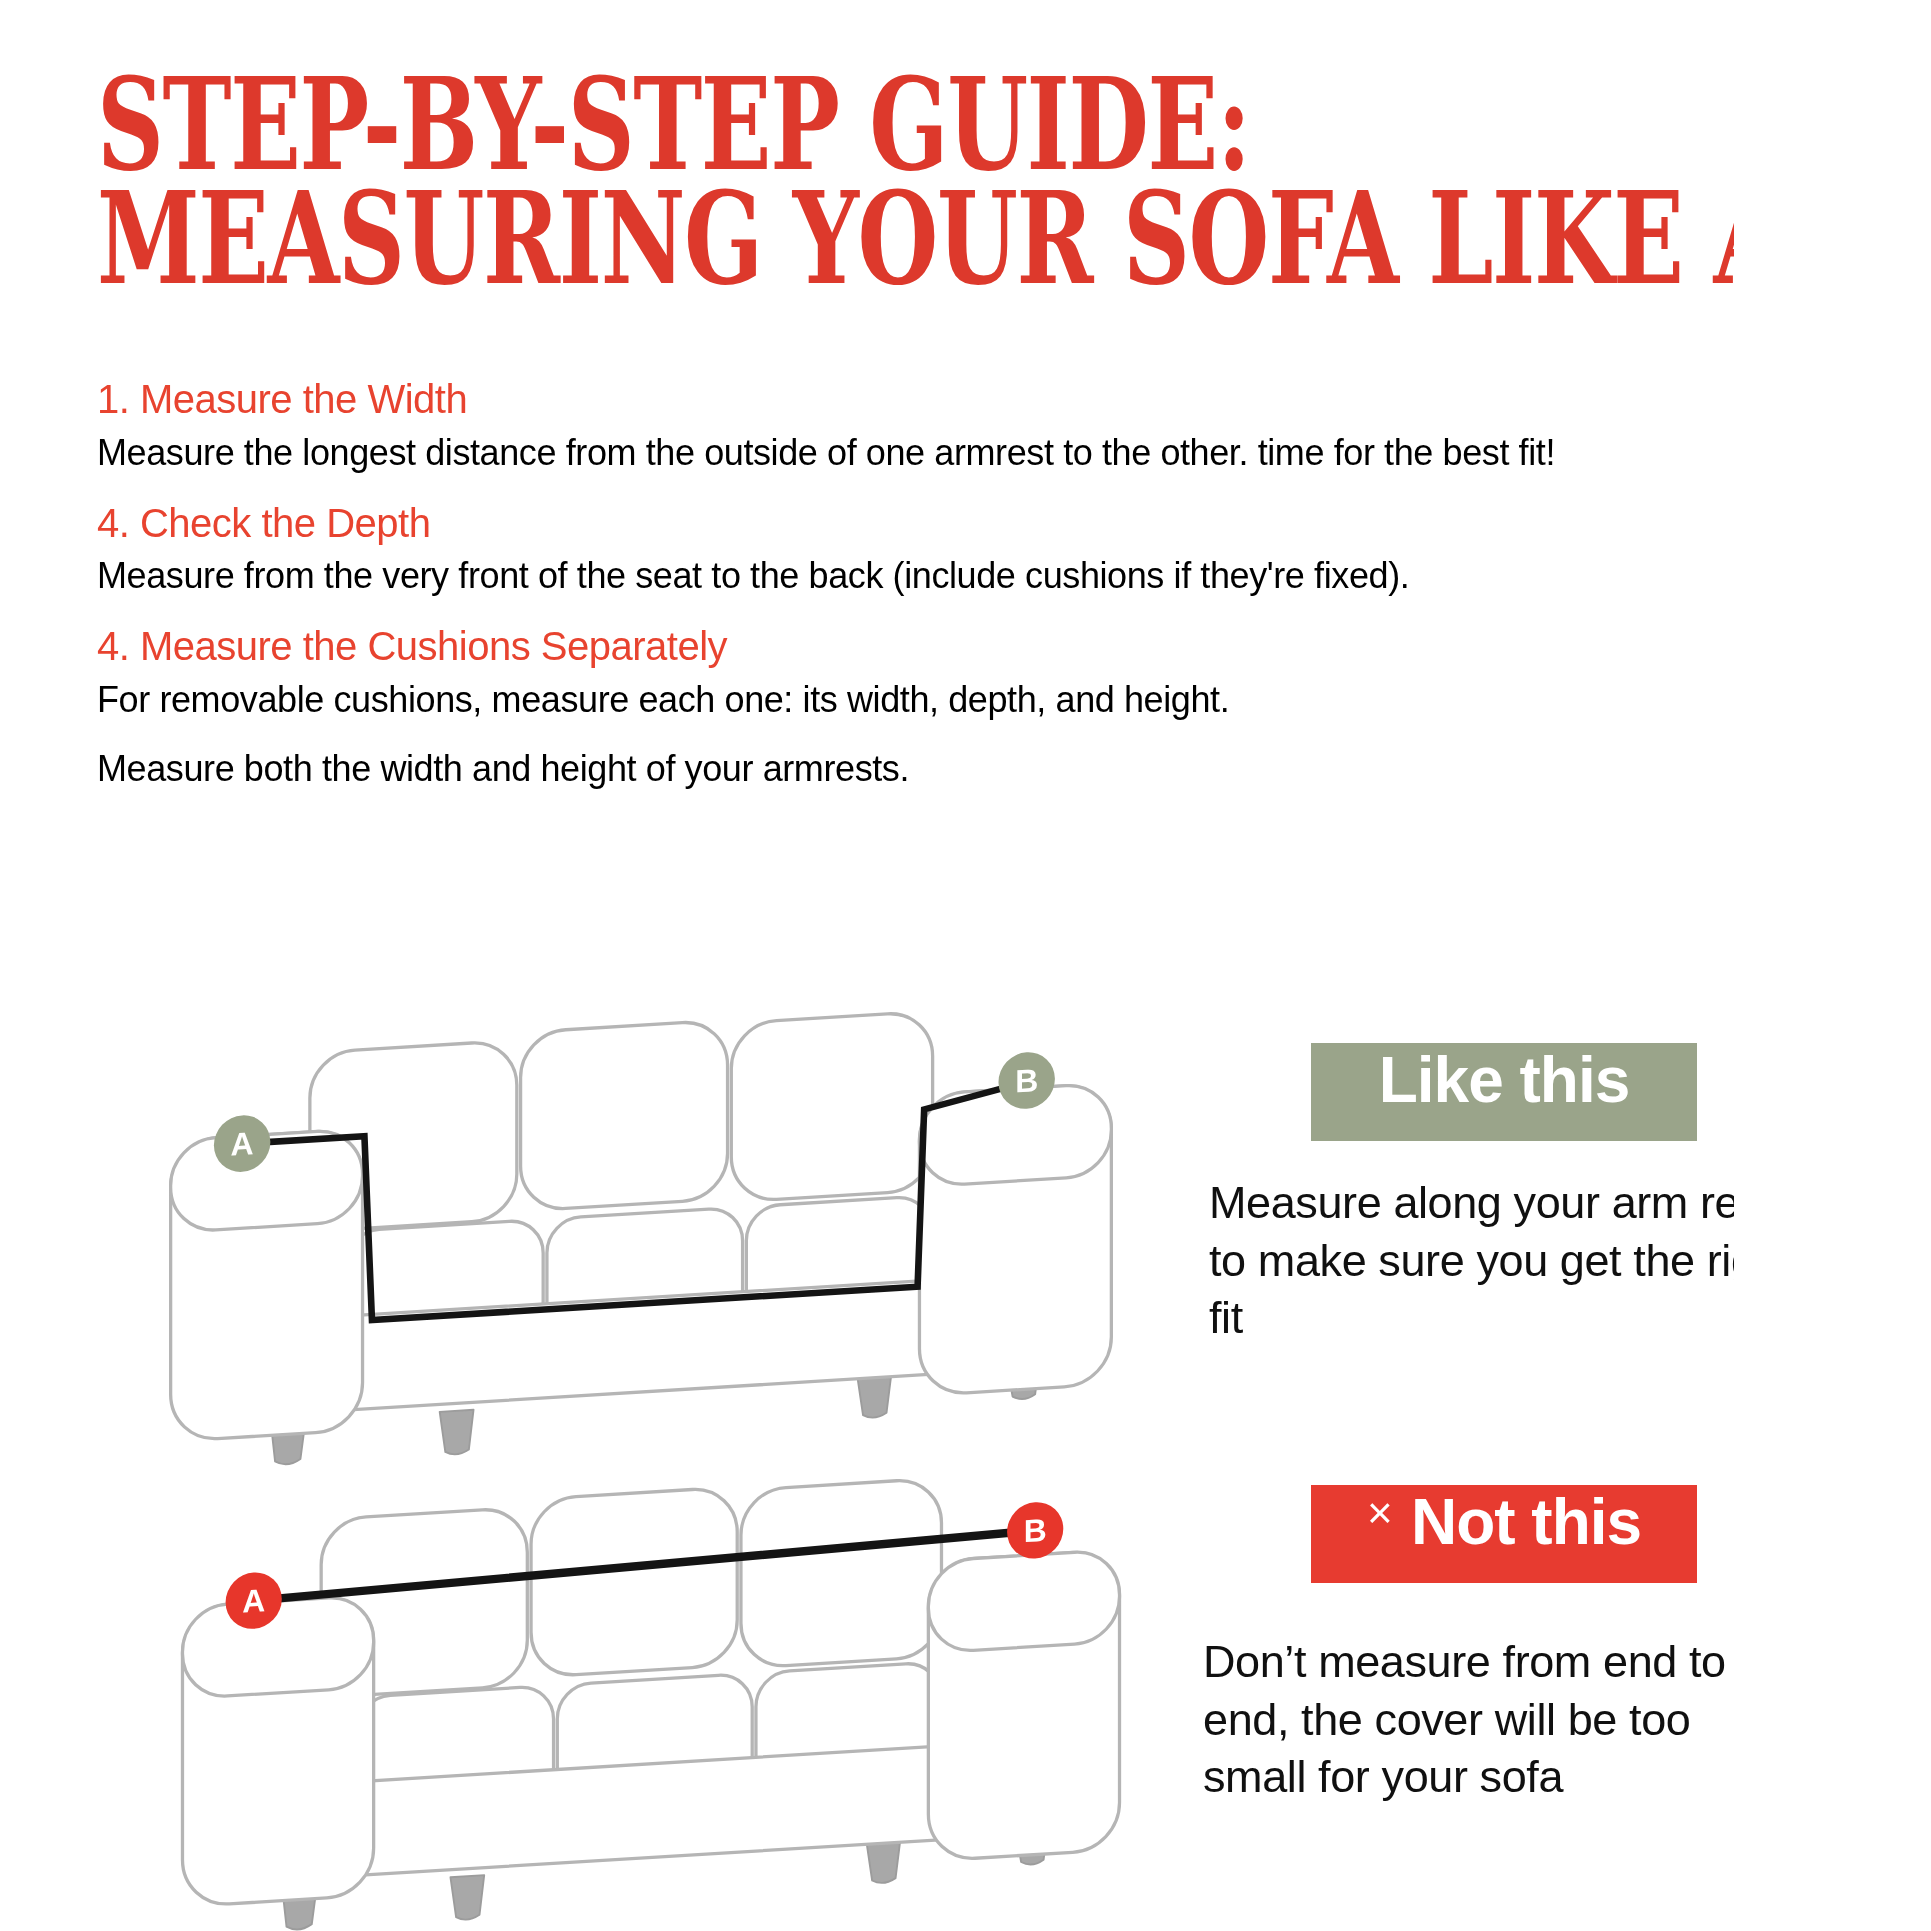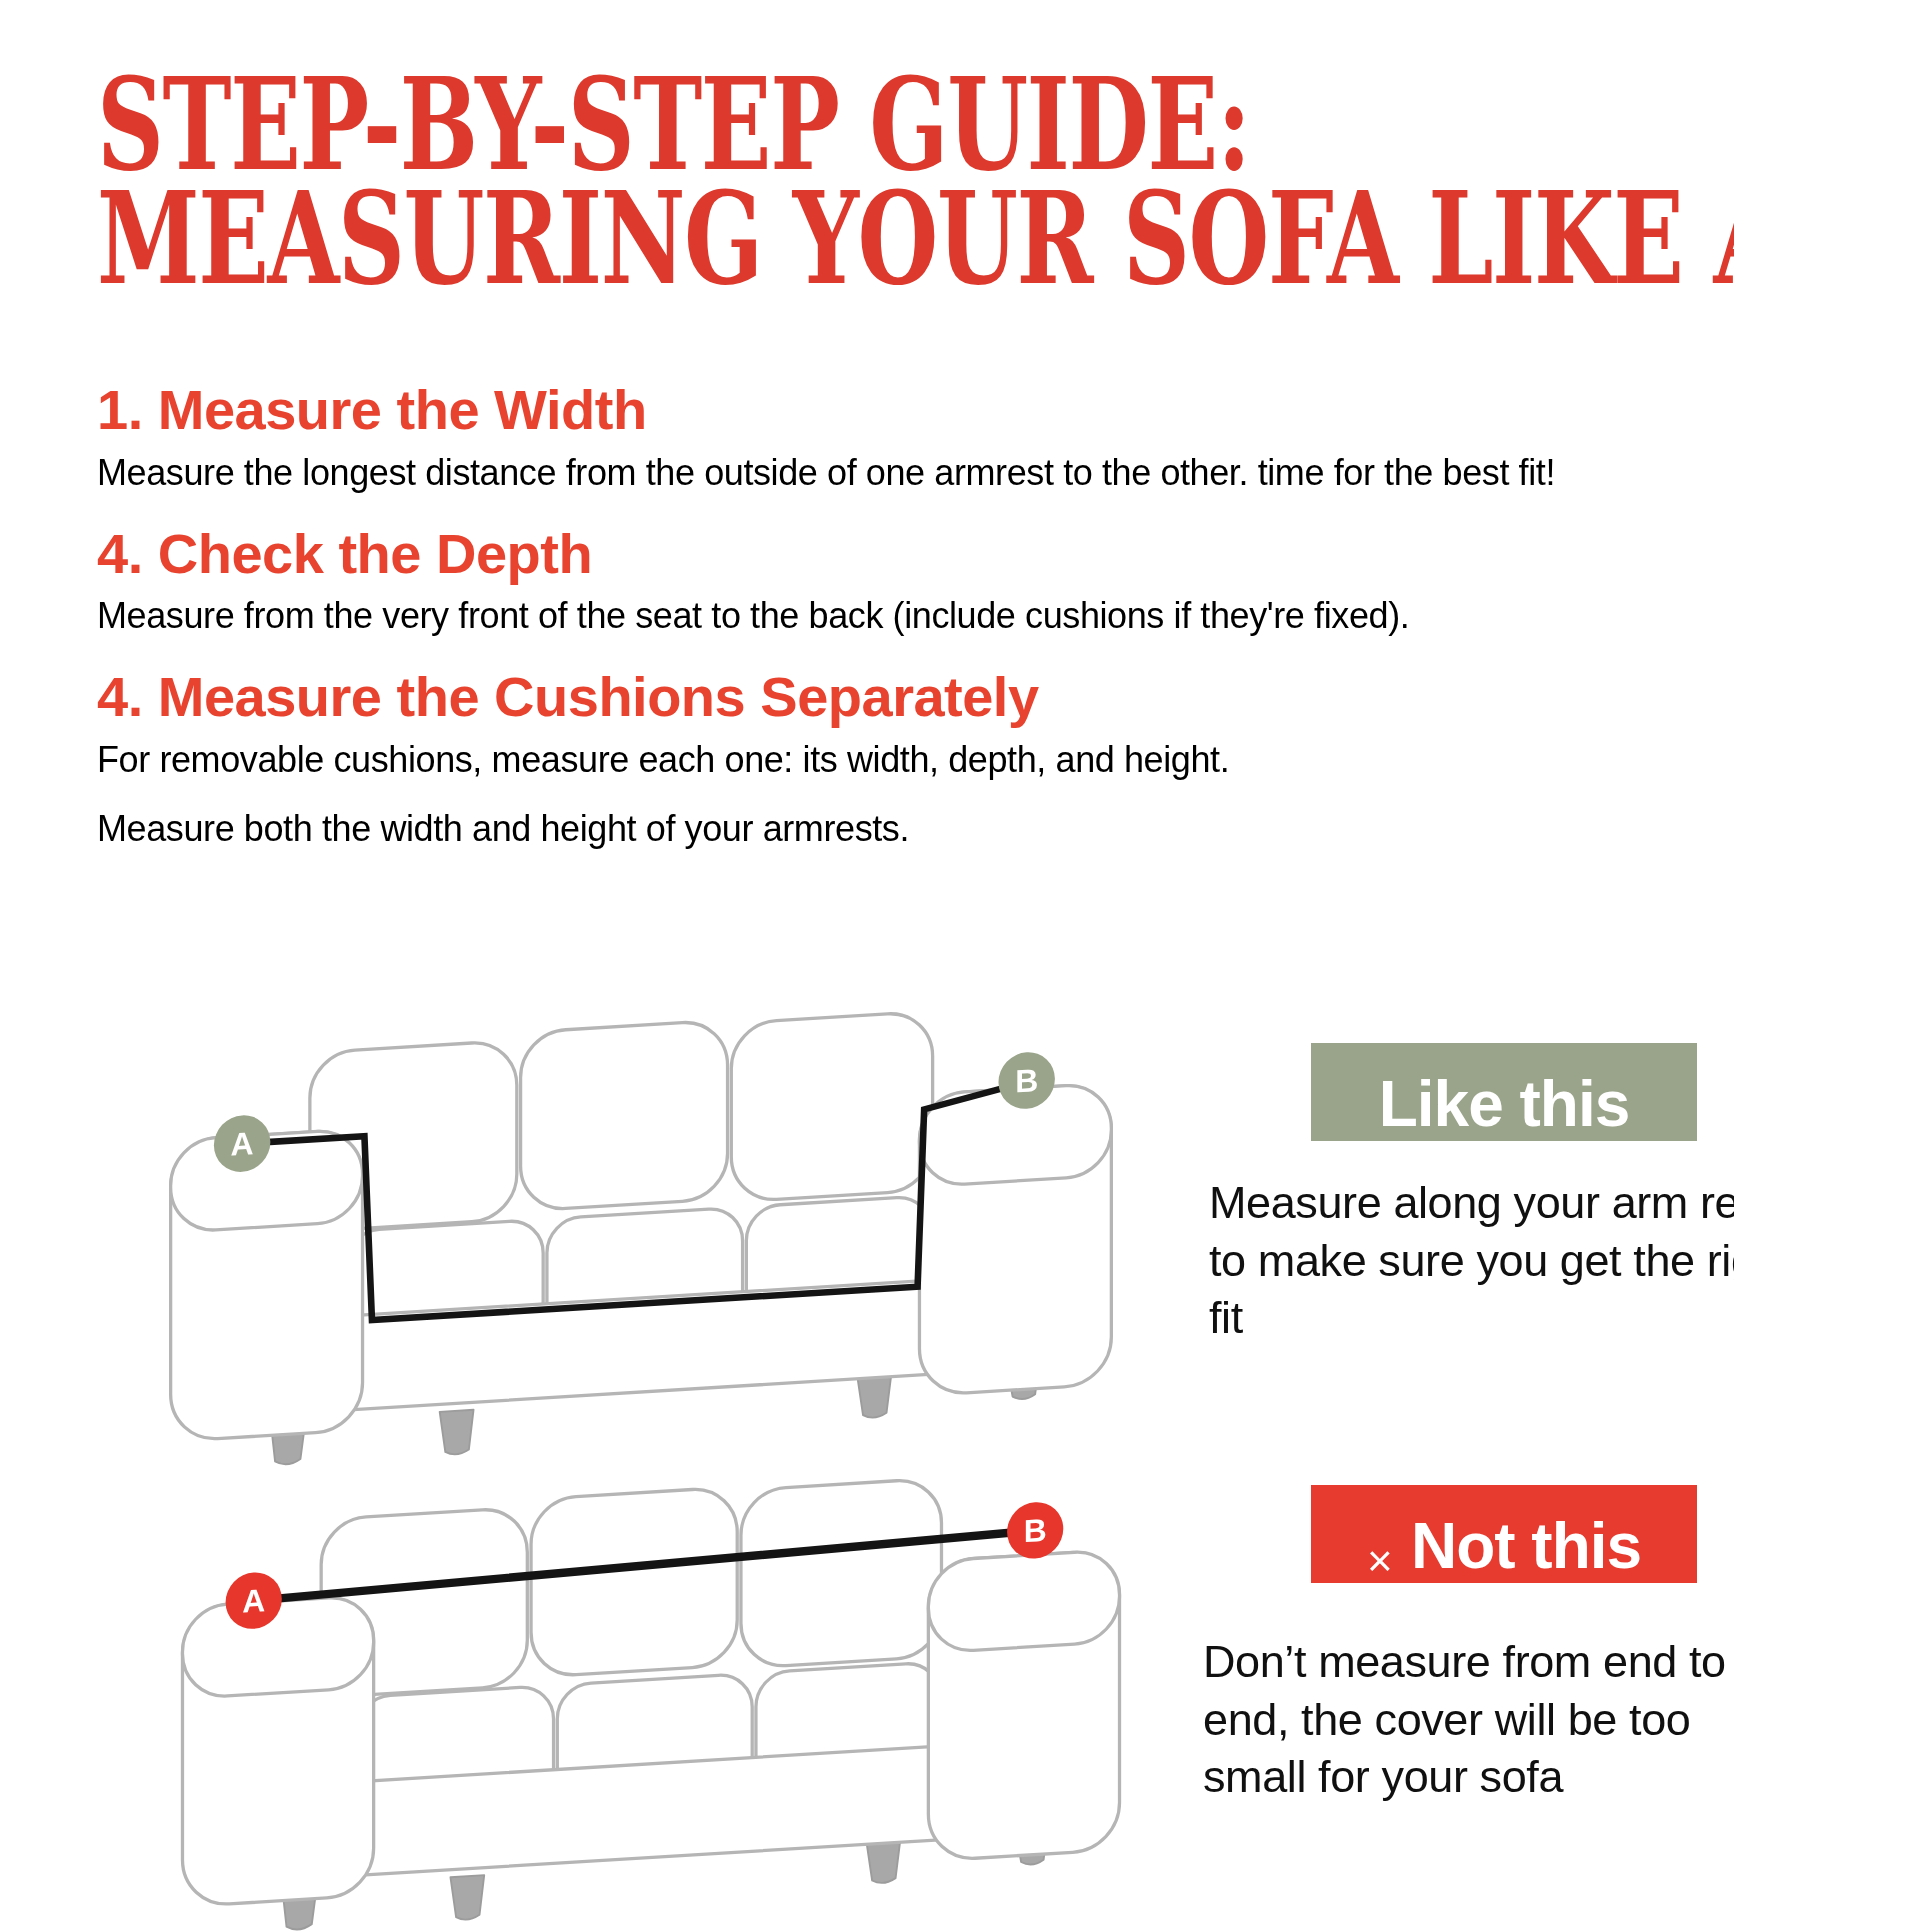--- a/index.html
+++ b/index.html
@@ -11,35 +11,35 @@
   .title{
     position:absolute;left:97px;top:68px;
     font-family:"DejaVu Serif","Liberation Serif",serif;
     font-weight:700;font-size:127px;line-height:0.9;
     color:#dd392c;white-space:nowrap;letter-spacing:-1.9px;
     transform:scaleX(0.73);transform-origin:0 0;
   }
   
   .steps{position:absolute;left:97px;top:377px;width:1806px;}
   .step-heading{
-    margin:0 0 9.7px 0;font-size:56px;font-weight:700;color:#e8432f;
+    margin:0 0 9.7px 0;font-size:40px;font-weight:400;color:#e8432f;
     letter-spacing:-0.5px;white-space:pre-wrap;
   }
   .step-body{
     margin:0 0 27px 0;font-size:36px;font-weight:400;color:#000000;
     letter-spacing:-0.4px;
   }
   
   .sofa{position:absolute;}
   #sofa-correct{left:133px;top:996px;width:1016px;}
   #sofa-wrong{left:145px;top:1463px;width:1012px;}
   
   .badge{
     position:absolute;width:386px;height:98px;
-    display:flex;align-items:flex-end;justify-content:center;
+    display:flex;align-items:flex-start;justify-content:center;
     color:#ffffff;font-weight:700;font-size:64px;letter-spacing:-1px;
   }
   .badge-like{left:1311px;top:1043px;background:#9aa48a;}
   .badge-not{left:1311px;top:1485px;background:#e73b30;}
   .badge-x{font-weight:400;font-size:44px;margin-right:19.3px;position:relative;top:2.9px;}
   
   .caption{
     position:absolute;text-align:left;font-size:45px;line-height:1.28;
     color:#101010;letter-spacing:-0.4px;
   }

